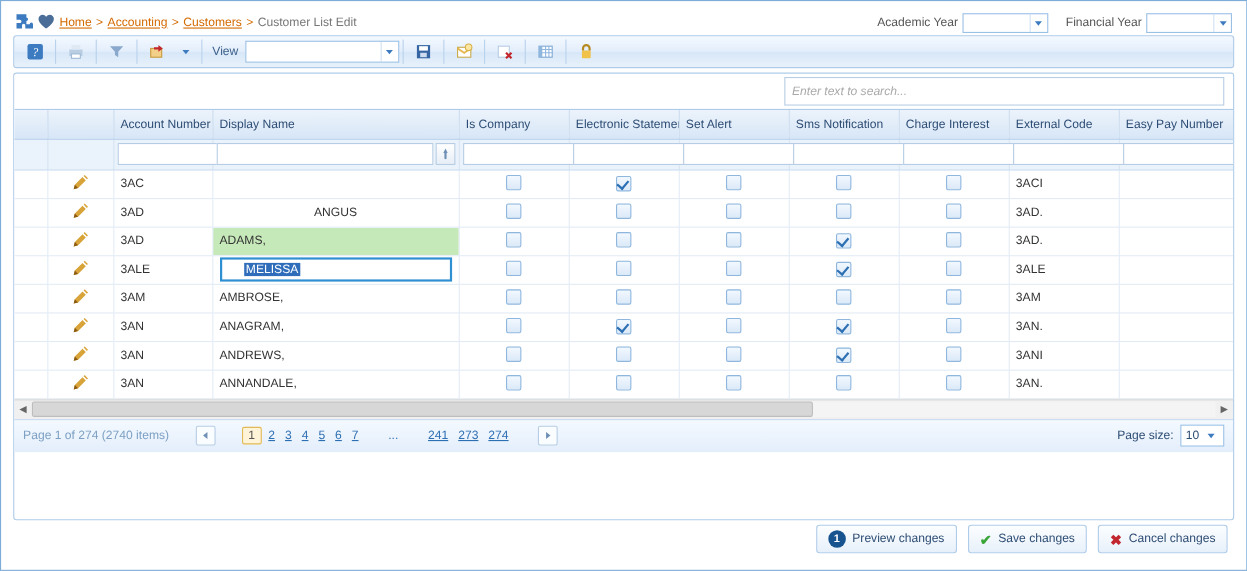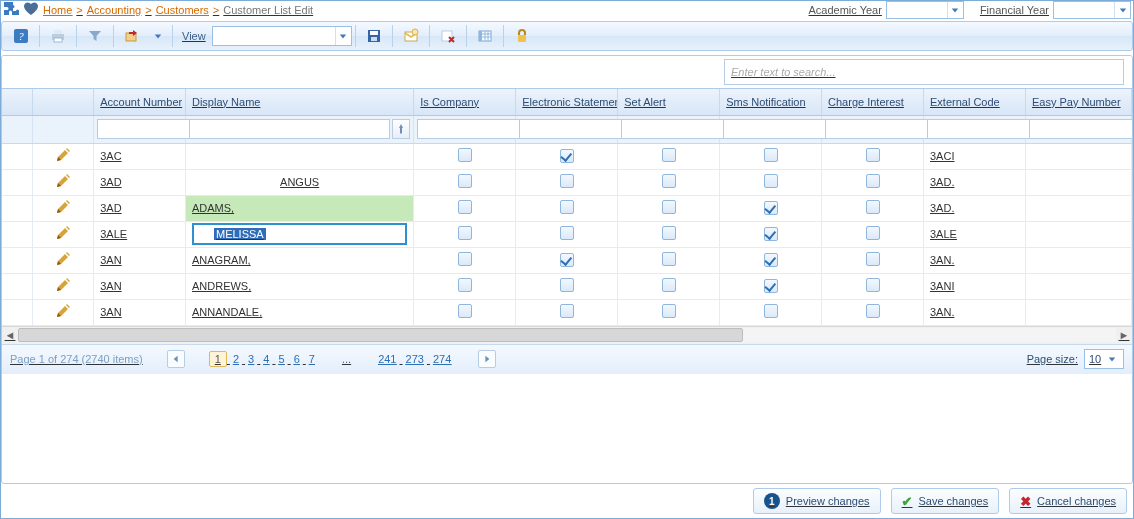--- a/index.html
+++ b/index.html
@@ -7,24 +7,23 @@
     margin: 0;
     font-family: Tahoma, Verdana, Arial, sans-serif;
     font-size: 11px;
     color: #333;
     background: #fff;
   }
   .frame {
     width: 1134px;
     height: 519px;
     border: 1px solid #7eacd8;
-    padding: 0;
+    padding: 11px;
     display: flex;
     flex-direction: column;
-    text-decoration: underline;
   }
   
   .topbar {
     display: flex;
     align-items: center;
     height: 20px;
     gap: 4px;
     padding: 0 2px 2px 2px;
   }
   .topbar .crumbs { display: flex; align-items: center; gap: 4px; flex: 1; }
@@ -513,20 +512,36 @@
               <td class="center"><span class="chk"></span></td>
               <td>3ALE</td>
               <td></td>
             </tr>
             <tr>
               <td></td>
               <td class="edit-col"><span class="pencil"><svg viewBox="0 0 16 16">
                     <path fill="#d8a43a" d="M2 14l1-4 7-7 3 3-7 7zM11 2l3 3 1-1-3-3z"></path>
                     <path fill="#8a5a12" d="M2 14l1-4 3 3z"></path>
                   </svg></span></td>
+              <td>3AM</td>
+              <td class="name-cell" style="">AMBROSE,</td>
+              <td class="center"><span class="chk"></span></td>
+              <td class="center"><span class="chk"></span></td>
+              <td class="center"><span class="chk"></span></td>
+              <td class="center"><span class="chk"></span></td>
+              <td class="center"><span class="chk"></span></td>
+              <td>3AM</td>
+              <td></td>
+            </tr>
+            <tr>
+              <td></td>
+              <td class="edit-col"><span class="pencil"><svg viewBox="0 0 16 16">
+                    <path fill="#d8a43a" d="M2 14l1-4 7-7 3 3-7 7zM11 2l3 3 1-1-3-3z"></path>
+                    <path fill="#8a5a12" d="M2 14l1-4 3 3z"></path>
+                  </svg></span></td>
               <td>3AN</td>
               <td class="name-cell" style="">ANAGRAM,</td>
               <td class="center"><span class="chk"></span></td>
               <td class="center"><span class="chk checked"></span></td>
               <td class="center"><span class="chk"></span></td>
               <td class="center"><span class="chk checked"></span></td>
               <td class="center"><span class="chk"></span></td>
               <td>3AN.</td>
               <td></td>
             </tr>

